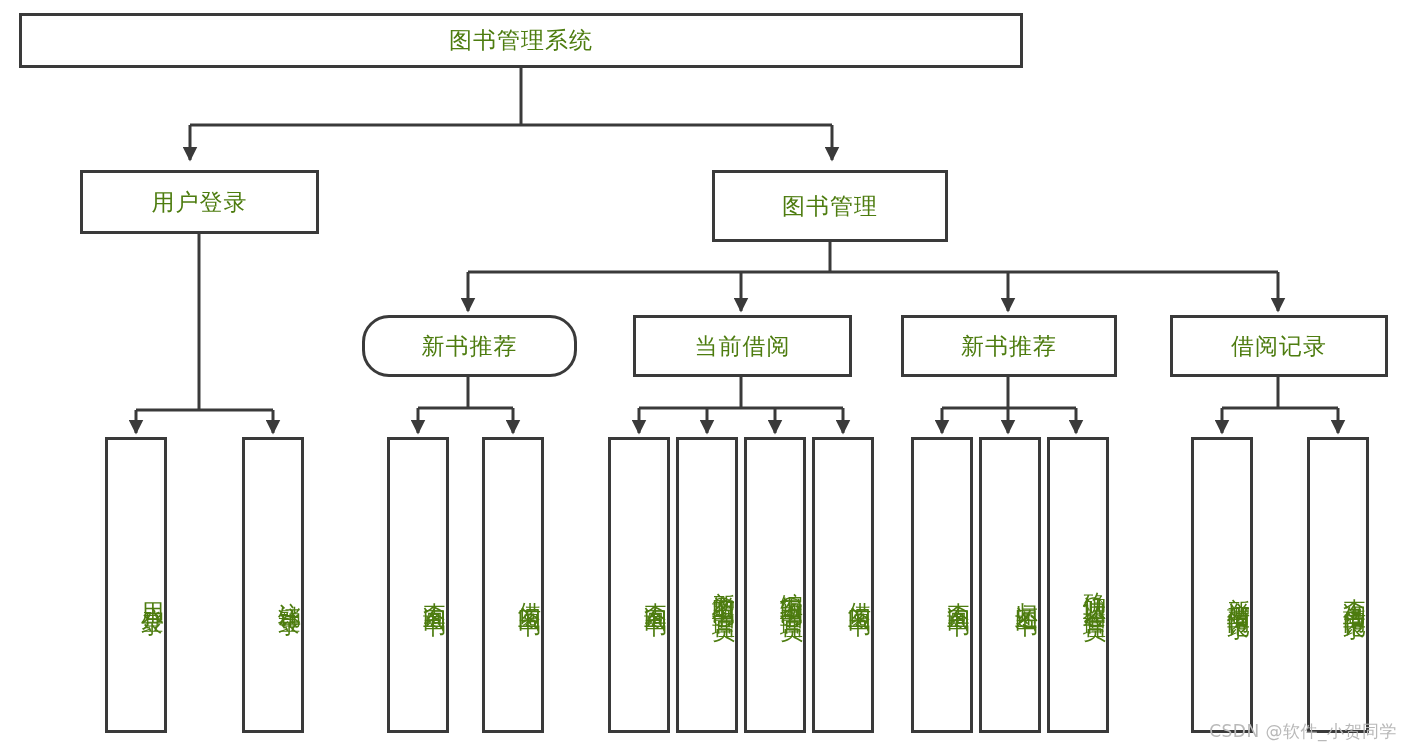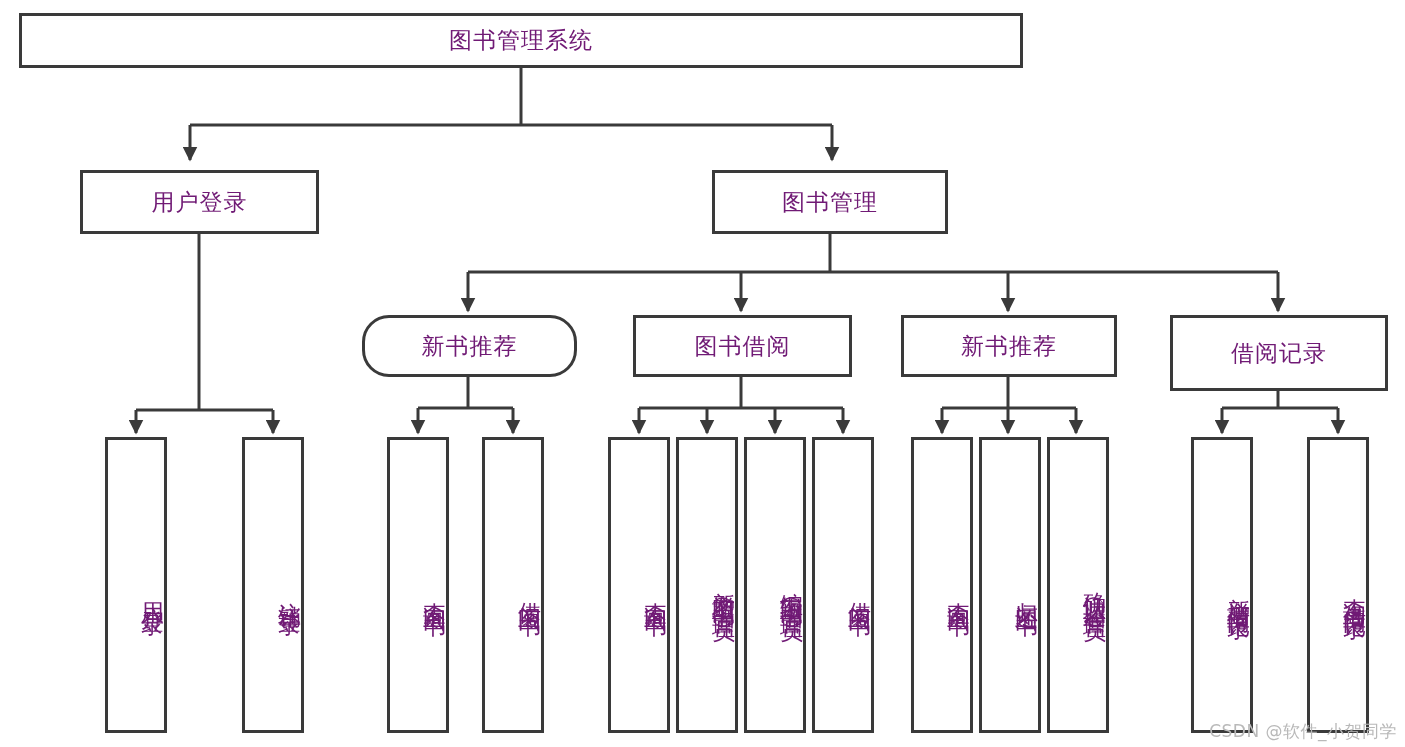--- a/index.html
+++ b/index.html
@@ -18,21 +18,21 @@
     overflow: hidden;
   }
   .node {
     position: absolute;
     box-sizing: border-box;
     border: 3px solid #3a3a3a;
     background: #ffffff;
     display: flex;
     align-items: center;
     justify-content: center;
-    color: #701a75;
+    color: #4d7c0f;
   }
   .node.horiz {
     font-size: 23px;
     letter-spacing: 1px;
   }
   .node.vert {
     writing-mode: vertical-rl;
     text-orientation: upright;
     font-size: 23px;
     letter-spacing: 4px;
@@ -119,34 +119,34 @@
     </g>
   </svg>
 
   <div class="node horiz" style="left:19px; top:13px; width:1004px; height:55px;">
     <span>图书管理系统</span>
   </div>
 
   <div class="node horiz" style="left:80px; top:170px; width:239px; height:64px;">
     <span>用户登录</span>
   </div>
-  <div class="node horiz" style="left:712px; top:170px; width:236px; height:64px;text-align:center;">
+  <div class="node horiz" style="left:712px; top:170px; width:236px; height:72px;text-align:center;">
     <span>图书管理</span>
   </div>
 
   <div class="node horiz" style="left:362px; top:315px; width:215px; height:62px;border-radius:27px;">
     <span>新书推荐</span>
   </div>
   <div class="node horiz" style="left:633px; top:315px; width:219px; height:62px;">
-    <span>图书借阅</span>
+    <span>当前借阅</span>
   </div>
   <div class="node horiz" style="left:901px; top:315px; width:216px; height:62px;">
     <span>新书推荐</span>
   </div>
-  <div class="node horiz" style="left:1170px; top:315px; width:218px; height:76px;">
+  <div class="node horiz" style="left:1170px; top:315px; width:218px; height:62px;">
     <span>借阅记录</span>
   </div>
 
   <div class="node vert" style="left:105px; top:437px; width:62px; height:296px;">
     <span>用户登录</span>
   </div>
   <div class="node vert" style="left:242px; top:437px; width:62px; height:296px;">
     <span>注销登录</span>
   </div>
 

